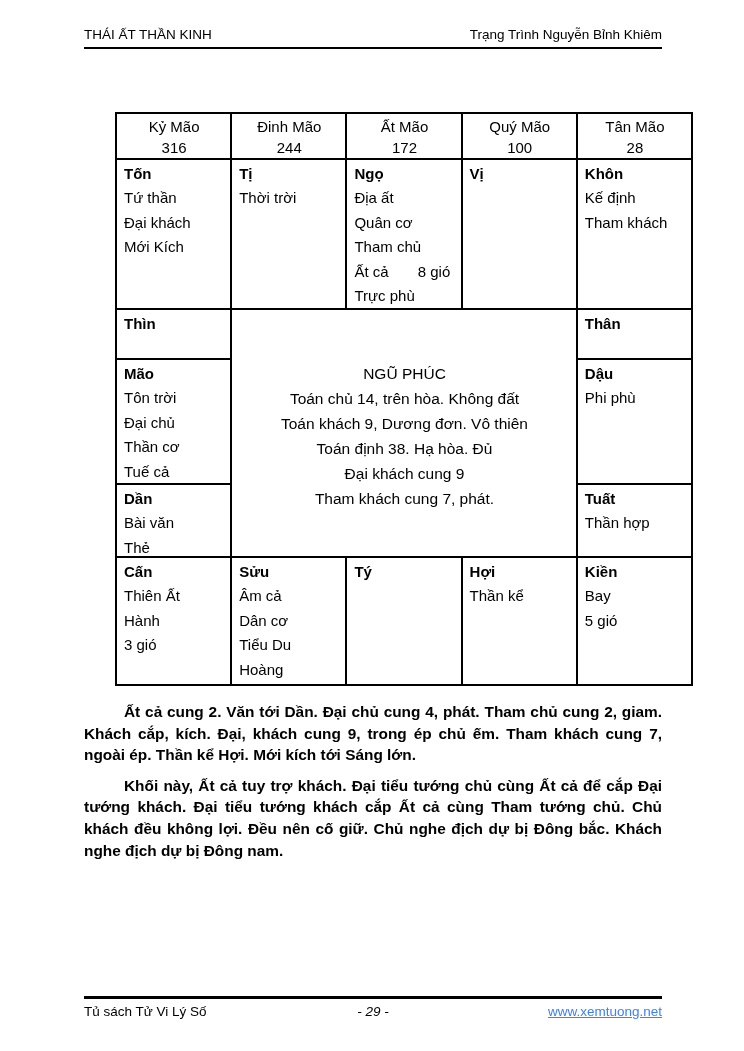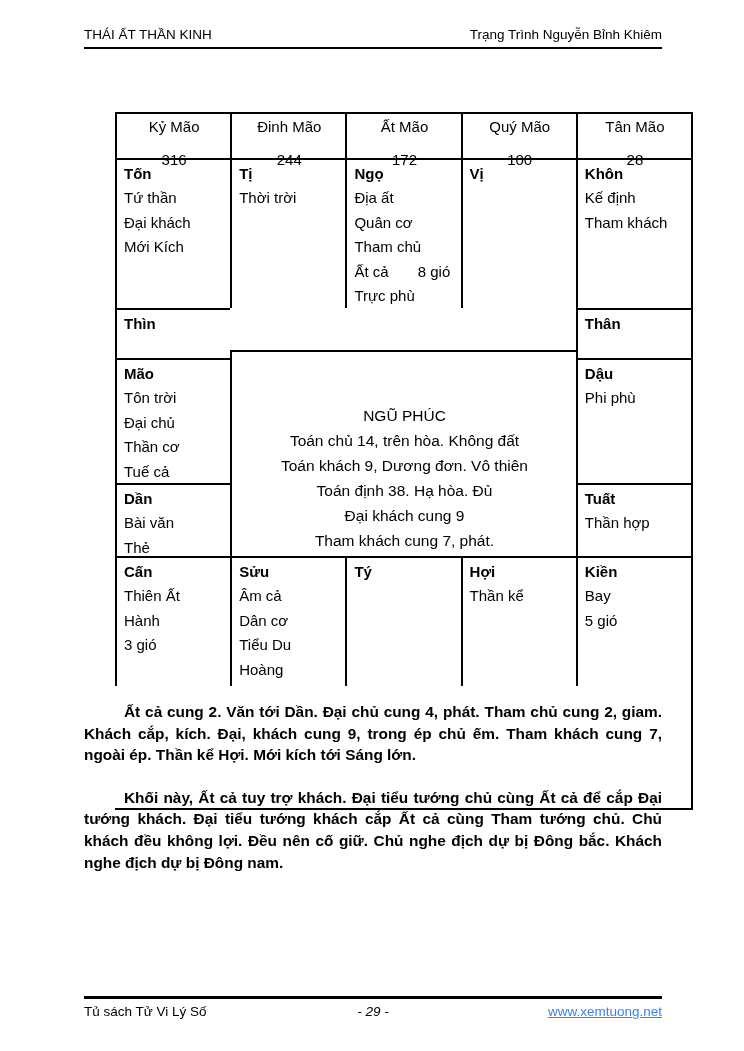--- a/index.html
+++ b/index.html
@@ -9,45 +9,45 @@
     font-family:"Liberation Sans","DejaVu Sans",sans-serif;
     color:#000;
   }
   .page-header {
     position:absolute; left:84px; top:27px; width:578px;
     display:flex; justify-content:space-between; align-items:flex-start;
     font-size:13.5px; padding-bottom:5px; border-bottom:2px solid #000;
   }
   
   .chart {
-    position:absolute; left:115px; top:112px; width:578px; height:698px;
+    position:absolute; left:115px; top:112px; width:578px; height:574px;
     display:grid;
     grid-template-columns:repeat(5,1fr);
     grid-template-rows:46px 150px 50px 125px 73px 130px;
     border-right:2px solid #000; border-bottom:2px solid #000;
     font-size:15px;
   }
   .cell { border-left:2px solid #000; border-top:2px solid #000; padding:2px 6px 0 7px; }
   .year-cell { text-align:center; padding-top:2px; }
   .yname { line-height:21px; }
-  .yval  { line-height:21px;margin-top:12px; }
+  .yval  { line-height:21px; }
   .ct { font-weight:bold; line-height:24px; }
   .cl { line-height:24.6px; white-space:pre; }
   .center-cell {
-    text-align:center; padding-top:51px; overflow:hidden;margin-top:42px;
+    text-align:center; padding-top:51px; overflow:hidden;
   }
   .cc-title { line-height:25px; font-size:15.5px; }
   .cc-line  { line-height:25px; font-size:15.5px; }
   
   .body-text {
     position:absolute; left:84px; top:701px; width:578px;
     font-size:15.4px; line-height:21.6px;font-weight:bold;
   }
   .body-text p { text-align:justify; text-indent:40px; }
-  .body-text p + p { margin-top:21px; }
+  .body-text p + p { margin-top:9px; }
   
   .page-footer {
     position:absolute; left:84px; top:996px; width:578px;
     border-top:3px solid #000; padding-top:5px;
     display:grid; grid-template-columns:1fr 1fr 1fr;
     font-size:13.5px;
   }
   .page-footer .f-center { text-align:center;font-style:italic; }
   .page-footer .f-right  { text-align:right; }
   .page-footer a { color:#3b82f6; text-decoration:underline; cursor:pointer; }

